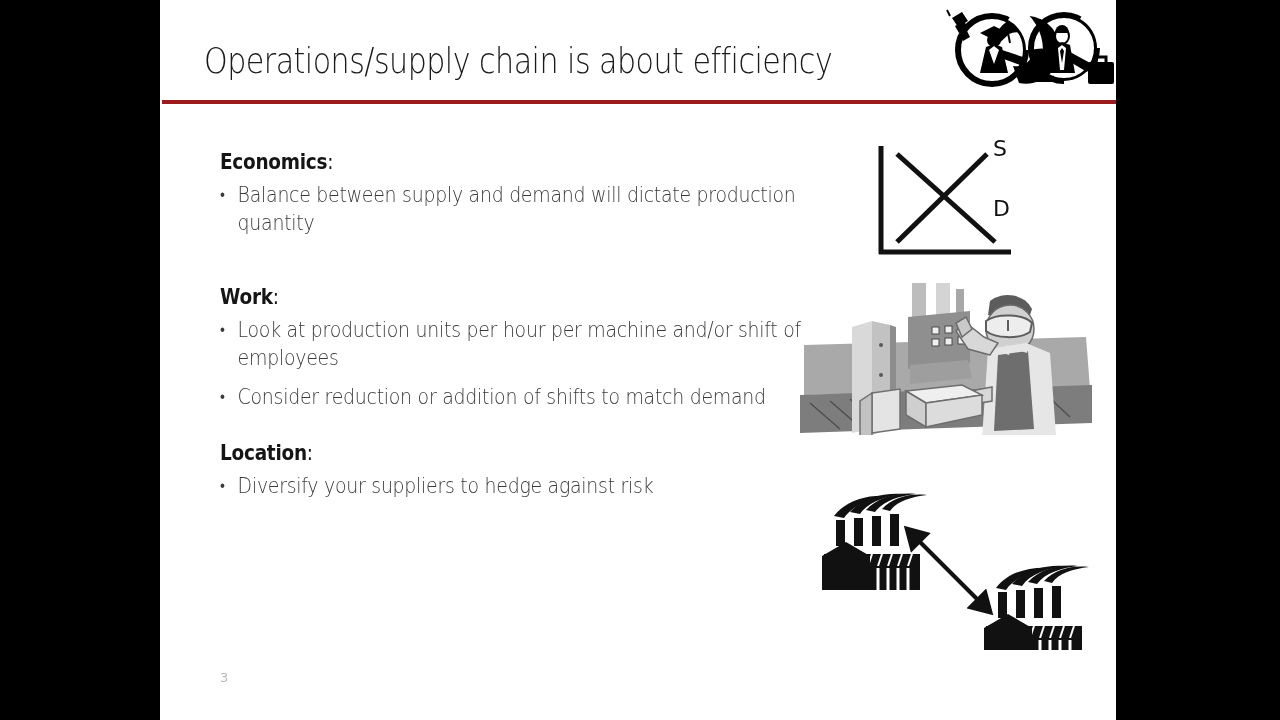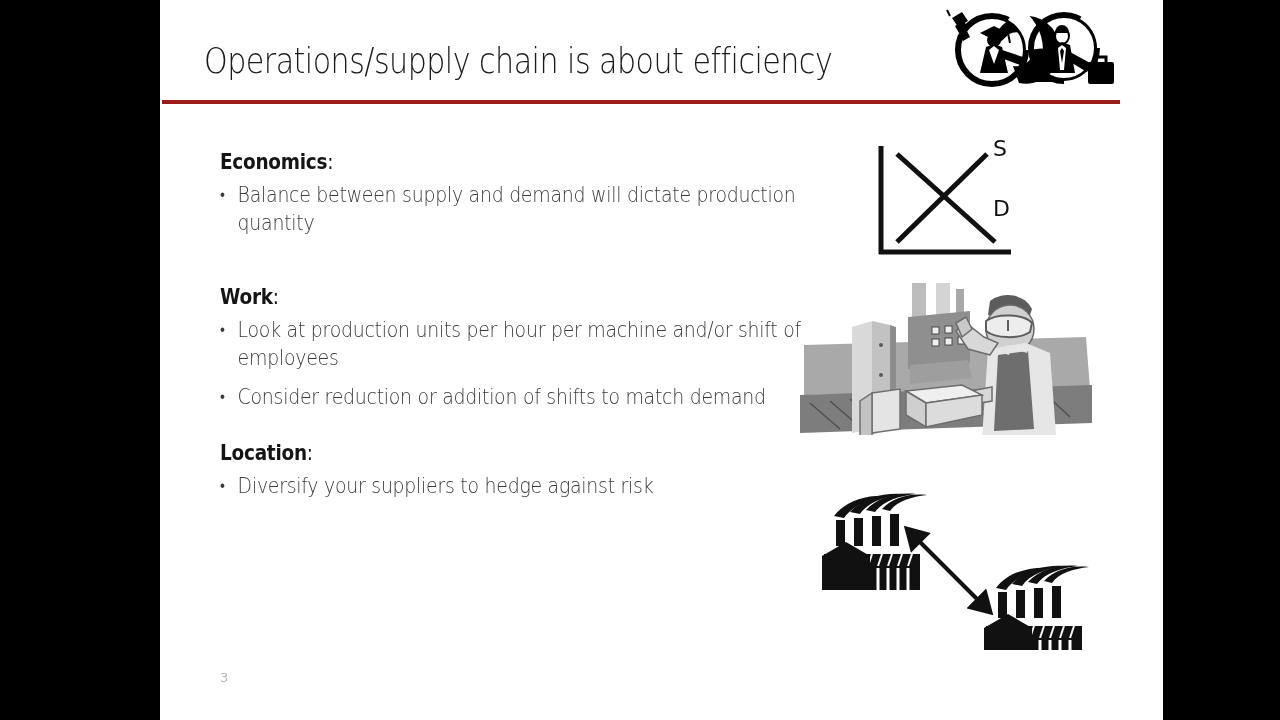--- a/index.html
+++ b/index.html
@@ -34,21 +34,20 @@
 
   
   #slide {
     position: absolute;
     left: 160px;
     top: 0;
     width: 956px;
     height: 720px;
     background: #ffffff;
     overflow: hidden;
-    padding-left: 47px;
   }
 
   
   #slide-title {
     position: absolute;
     left: 44px;
     top: 44px;
     width: 770px;
     font-family: "DejaVu Sans", sans-serif;
     font-size: 35px;

